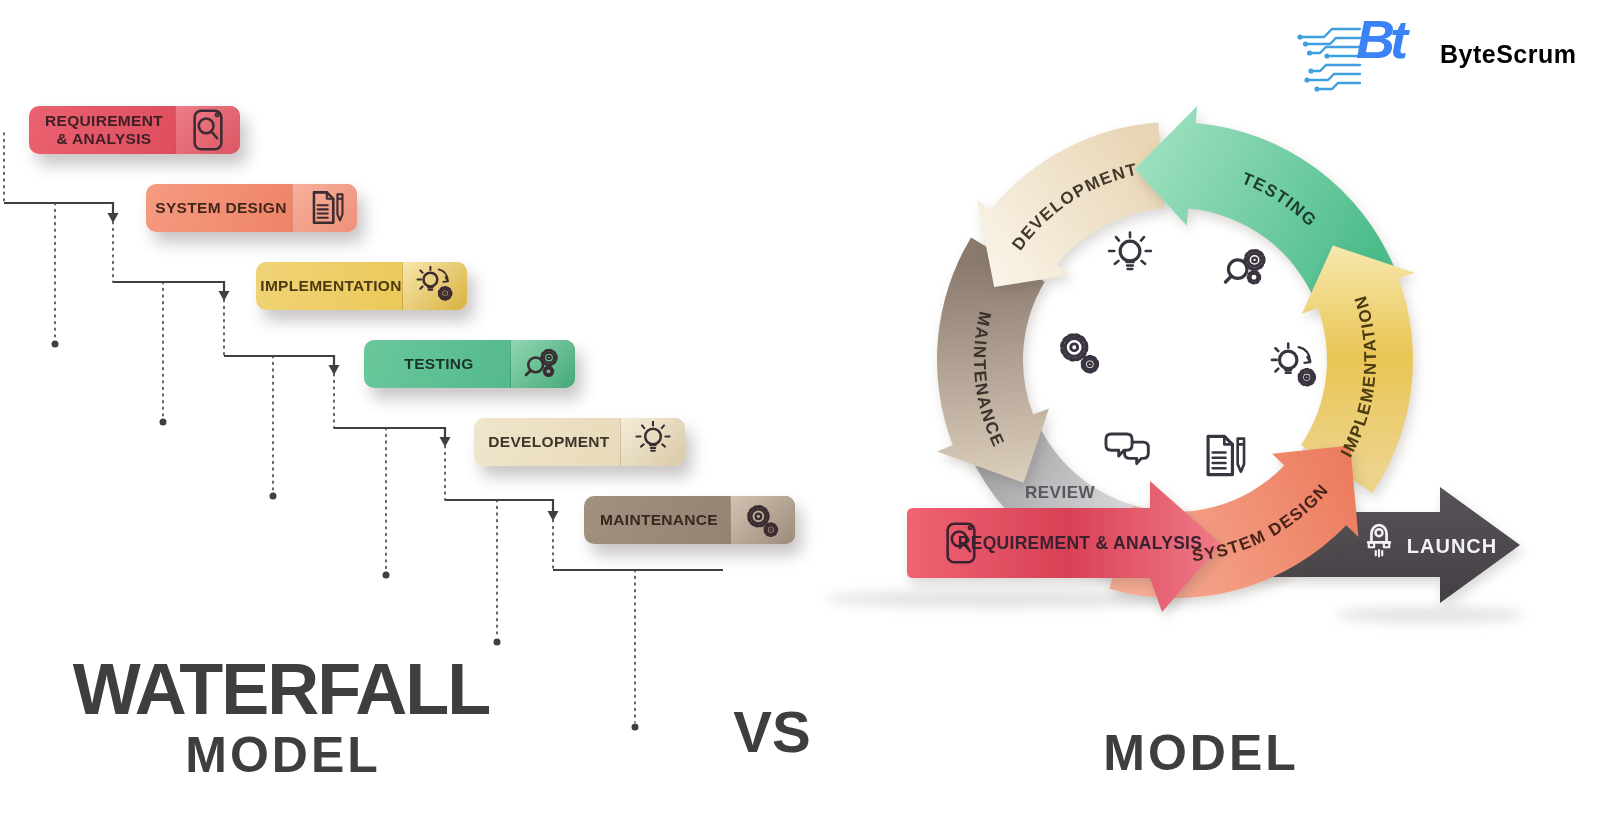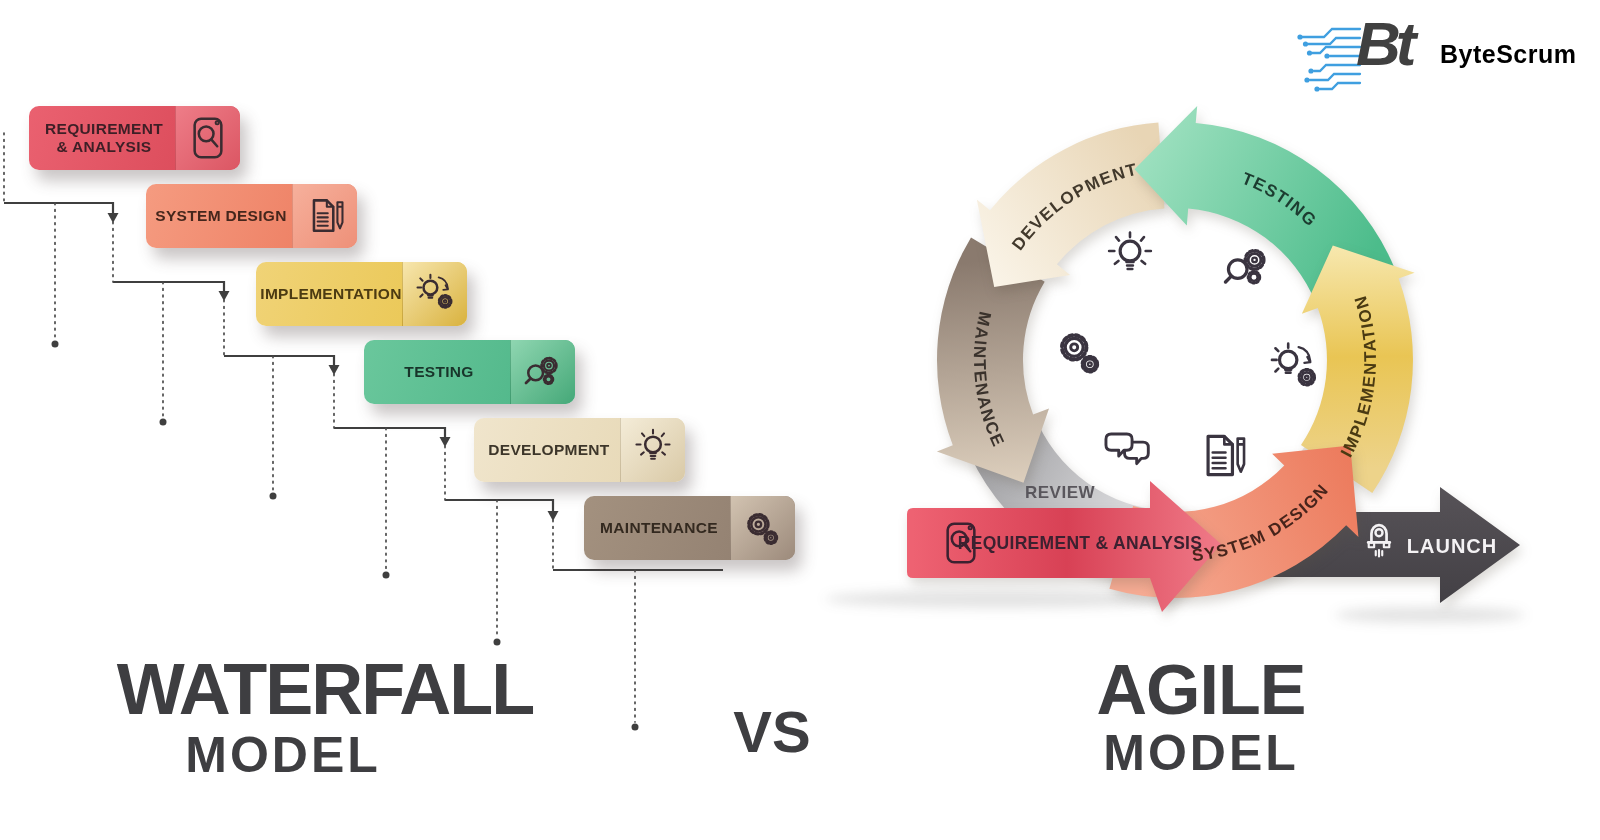--- a/index.html
+++ b/index.html
@@ -1,41 +1,41 @@
 <!DOCTYPE html>
 <html><head>
 <meta charset="utf-8">
 <style>
   html,body{margin:0;padding:0;background:#fff;}
   .canvas{position:relative;width:1600px;height:840px;background:#ffffff;overflow:hidden;
           font-family:"Liberation Sans",sans-serif;}
   .layer{position:absolute;left:0;top:0;pointer-events:none;}
   
-  .step{position:absolute;width:211px;height:64px;border-radius:10px;display:flex;
+  .step{position:absolute;width:211px;height:48px;border-radius:10px;display:flex;
         box-shadow:7px 11px 15px rgba(80,65,65,.30);}
   .s0{left:29px;top:106px}.s1{left:146px;top:184px}.s2{left:256px;top:262px}
   .s3{left:364px;top:340px}.s4{left:474px;top:418px}.s5{left:584px;top:496px}
   .step-label{flex:1;display:flex;align-items:center;justify-content:center;text-align:center;
         font-weight:800;font-size:15.5px;letter-spacing:.3px;line-height:1.15;white-space:pre-line;
         padding-left:4px;}
   .step-iconzone{width:64px;border-radius:0 10px 10px 0;display:flex;align-items:center;
         justify-content:center;border-left:1px solid rgba(0,0,0,.07);color:#3a2c31;}
   .step-iconzone svg{width:46px;height:46px;}
   
   .big-title{position:absolute;transform:translateX(-50%);font-weight:900;color:#3e3e41;white-space:nowrap;}
-  .wf-title{left:281px;top:648px;font-size:72px;letter-spacing:-2px;margin-left:44px;}
+  .wf-title{left:281px;top:648px;font-size:72px;letter-spacing:-2px;}
   .wf-sub{left:283px;top:726px;font-size:50px;letter-spacing:3px;font-weight:800;}
   .ag-title{left:1201px;top:650px;font-size:70px;letter-spacing:-1px;}
   .ag-sub{left:1201px;top:724px;font-size:50px;letter-spacing:3px;font-weight:800;}
   .vs{left:772px;top:698px;font-size:58px;letter-spacing:0;}
   
   .logo{position:absolute;left:1290px;top:14px;width:280px;height:84px;}
   .logo-circuit{position:absolute;left:0;top:6px;}
-  .logo-mark{position:absolute;left:66px;top:-6px;font-size:62px;font-weight:900;font-style:italic;
-             color:#404040;letter-spacing:-5px;}
+  .logo-mark{position:absolute;left:66px;top:-6px;font-size:54px;font-weight:900;font-style:italic;
+             color:#3b82f6;letter-spacing:-5px;}
   .logo-text{position:absolute;left:150px;top:26px;font-size:25px;font-weight:600;color:#000000;
              letter-spacing:.5px;}
   .soft-shadow{filter:drop-shadow(0 8px 14px rgba(100,95,90,.25));}
   .arc-shadow{filter:drop-shadow(3px 6px 6px rgba(90,80,70,.22));}
 </style>
 </head>
 <body>
 
 <div class="canvas">
 
@@ -273,21 +273,20 @@
       <use href="#sym-magnifier-gears-icon" x="1218" y="239" width="58" height="58" color="#3a3440"></use>
       <use href="#sym-gears-icon" x="1051" y="323" width="58" height="58" color="#3a3440"></use>
       <use href="#sym-lightbulb-gear-icon" x="1265" y="339" width="58" height="58" color="#3a3440"></use>
       <use href="#sym-speech-bubbles-icon" x="1099" y="423" width="58" height="58" color="#3a3440"></use>
       <use href="#sym-document-pencil-icon" x="1193" y="427" width="58" height="58" color="#3a3440"></use>
     </svg>
 
   <div class="big-title wf-title">WATERFALL</div>
   <div class="big-title wf-sub">MODEL</div>
   <div class="big-title vs">VS</div>
-  <div class="big-title ag-title">AGILE</div>
   <div class="big-title ag-sub">MODEL</div>
 
   <div class="logo">
     <svg class="logo-circuit" width="74" height="74" viewBox="0 0 74 74">
       <g stroke="#3f9fe0" stroke-width="2.3" fill="none" stroke-linecap="round">
         <path d="M70 9 H42 L34 17 H12"></path>
           <path d="M70 18 H46 L40 24 H18"></path>
         <path d="M70 27 H36 L30 33 H22"></path>
           <path d="M70 36 H40"></path>
         <path d="M70 45 H36 L30 51 H24"></path>

